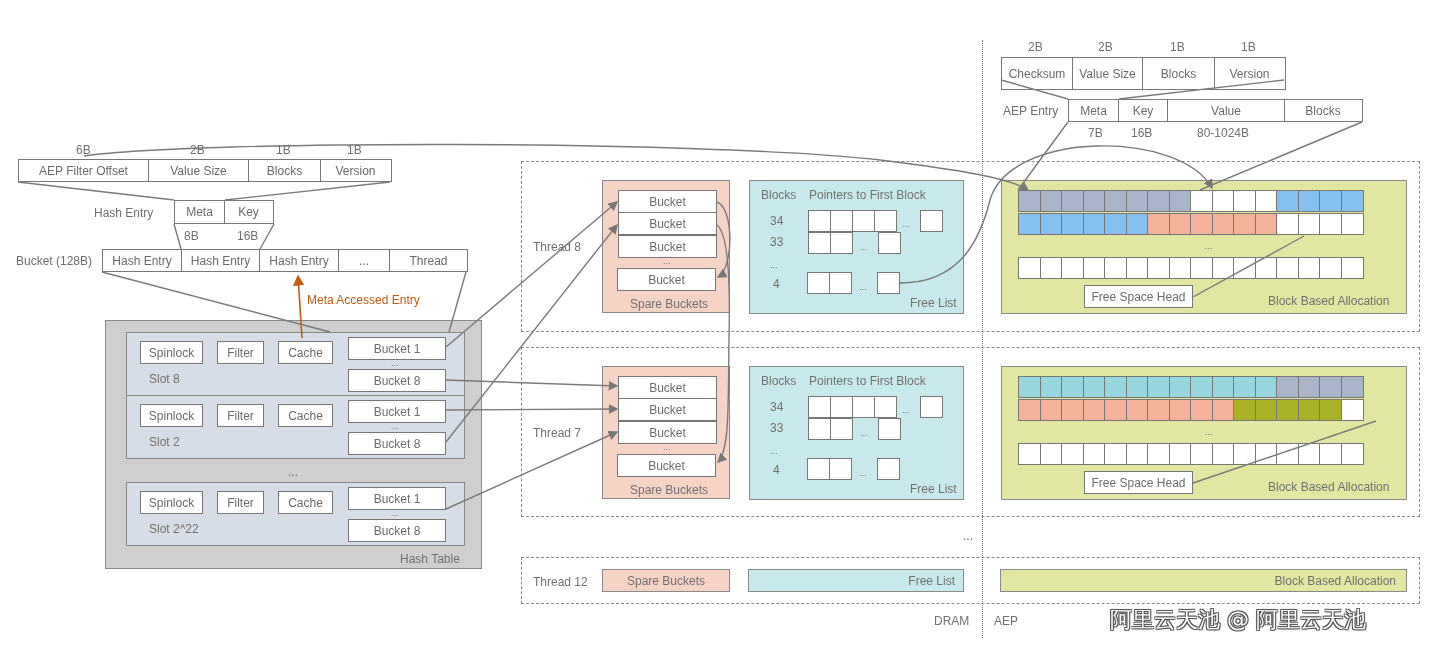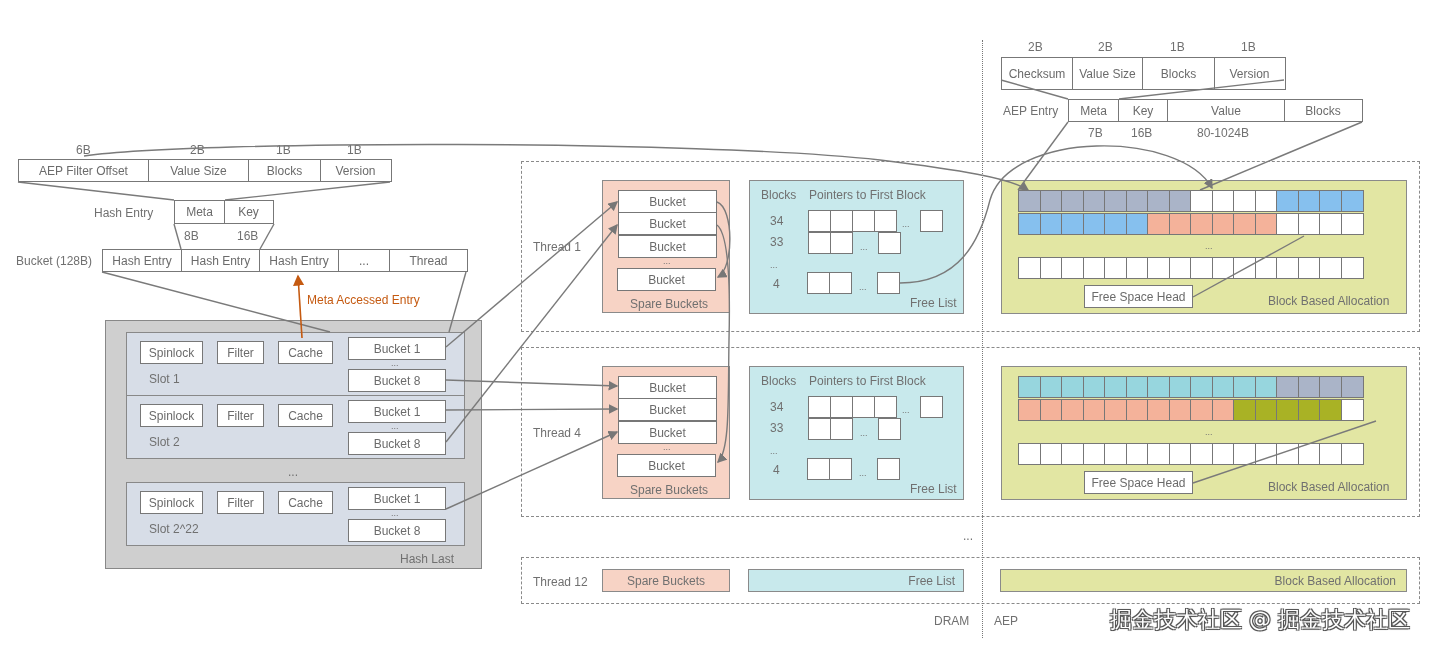--- a/index.html
+++ b/index.html
@@ -56,32 +56,32 @@
   <div class="c" style="width:80px">Hash Entry</div>
   <div class="c" style="width:80px">Hash Entry</div>
   <div class="c" style="width:80px">Hash Entry</div>
   <div class="c" style="width:53px">...</div>
   <div class="c" style="width:79px">Thread</div>
 </div>
 
 <span class="lbl" style="left:307px;top:293px;color:#c55a11">Meta Accessed Entry</span>
 
 <div class="abs hashtable" style="left:105px;top:320px;width:377px;height:249px"></div>
-<span class="lbl" style="left:400px;top:552px">Hash Last</span>
+<span class="lbl" style="left:400px;top:552px">Hash Table</span>
 <span class="lbl" style="left:288px;top:465px">...</span>
 
 <div id="slots">
       <div class="abs slot" style="left:126px;top:332px;width:339px;height:64px"></div>
       <div class="cell" style="left:140px;top:341px;width:63px;height:23px">Spinlock</div>
       <div class="cell" style="left:217px;top:341px;width:47px;height:23px">Filter</div>
       <div class="cell" style="left:278px;top:341px;width:55px;height:23px">Cache</div>
       <div class="cell" style="left:348px;top:337px;width:98px;height:23px">Bucket 1</div>
       <span class="lbl" style="left:391px;top:356px;font-size:9px">...</span>
       <div class="cell" style="left:348px;top:369px;width:98px;height:23px">Bucket 8</div>
-      <span class="lbl" style="left:149px;top:372px">Slot 1</span>
+      <span class="lbl" style="left:149px;top:372px">Slot 8</span>
 
       <div class="abs slot" style="left:126px;top:395px;width:339px;height:64px"></div>
       <div class="cell" style="left:140px;top:404px;width:63px;height:23px">Spinlock</div>
       <div class="cell" style="left:217px;top:404px;width:47px;height:23px">Filter</div>
       <div class="cell" style="left:278px;top:404px;width:55px;height:23px">Cache</div>
       <div class="cell" style="left:348px;top:400px;width:98px;height:23px">Bucket 1</div>
       <span class="lbl" style="left:391px;top:419px;font-size:9px">...</span>
       <div class="cell" style="left:348px;top:432px;width:98px;height:23px">Bucket 8</div>
       <span class="lbl" style="left:149px;top:435px">Slot 2</span>
 
@@ -93,21 +93,21 @@
       <span class="lbl" style="left:391px;top:506px;font-size:9px">...</span>
       <div class="cell" style="left:348px;top:519px;width:98px;height:23px">Bucket 8</div>
       <span class="lbl" style="left:149px;top:522px">Slot 2^22</span>
     </div>
 
 <div class="dash" style="left:521px;top:161px;width:899px;height:171px"></div>
 <div class="dash" style="left:521px;top:347px;width:899px;height:170px"></div>
 <div class="dash" style="left:521px;top:557px;width:899px;height:47px"></div>
 
 <div id="threads">
-      <span class="lbl" style="left:533px;top:240px">Thread 1</span>
+      <span class="lbl" style="left:533px;top:240px">Thread 8</span>
       <div class="abs spare" style="left:602px;top:180px;width:128px;height:133px"></div>
       <span class="lbl" style="left:630px;top:297px">Spare Buckets</span>
       <div class="cell" style="left:618px;top:190px;width:99px;height:23px">Bucket</div>
       <div class="cell" style="left:618px;top:212px;width:99px;height:23px">Bucket</div>
       <div class="cell" style="left:618px;top:235px;width:99px;height:23px">Bucket</div>
       <span class="lbl" style="left:663px;top:254px;font-size:9px">...</span>
       <div class="cell" style="left:617px;top:268px;width:99px;height:23px">Bucket</div>
 
       <div class="abs free" style="left:749px;top:180px;width:215px;height:134px"></div>
       <span class="lbl" style="left:761px;top:188px">Blocks</span>
@@ -182,21 +182,21 @@
       <div class="b" style="background:#ffffff"></div>
       <div class="b" style="background:#ffffff"></div>
       <div class="b" style="background:#ffffff"></div>
       <div class="b" style="background:#ffffff"></div>
       <div class="b" style="background:#ffffff"></div>
       <div class="b" style="background:#ffffff"></div>
       <div class="b" style="background:#ffffff"></div>
       <div class="b" style="background:#ffffff"></div>
       <div class="b" style="background:#ffffff"></div>
     </div>
-      <span class="lbl" style="left:533px;top:426px">Thread 4</span>
+      <span class="lbl" style="left:533px;top:426px">Thread 7</span>
       <div class="abs spare" style="left:602px;top:366px;width:128px;height:133px"></div>
       <span class="lbl" style="left:630px;top:483px">Spare Buckets</span>
       <div class="cell" style="left:618px;top:376px;width:99px;height:23px">Bucket</div>
       <div class="cell" style="left:618px;top:398px;width:99px;height:23px">Bucket</div>
       <div class="cell" style="left:618px;top:421px;width:99px;height:23px">Bucket</div>
       <span class="lbl" style="left:663px;top:440px;font-size:9px">...</span>
       <div class="cell" style="left:617px;top:454px;width:99px;height:23px">Bucket</div>
 
       <div class="abs free" style="left:749px;top:366px;width:215px;height:134px"></div>
       <span class="lbl" style="left:761px;top:374px">Blocks</span>
@@ -306,21 +306,21 @@
 <div class="row" style="left:1068px;top:99px;height:23px">
   <div class="c" style="width:51px">Meta</div>
   <div class="c" style="width:51px">Key</div>
   <div class="c" style="width:118px">Value</div>
   <div class="c" style="width:79px">Blocks</div>
 </div>
 <span class="lbl" style="left:1088px;top:126px">7B</span>
 <span class="lbl" style="left:1131px;top:126px">16B</span>
 <span class="lbl" style="left:1197px;top:126px">80-1024B</span>
 
-<div class="watermark" style="left:1110px;top:605px">掘金技术社区 @ 掘金技术社区</div>
+<div class="watermark" style="left:1110px;top:605px">阿里云天池 @ 阿里云天池</div>
 
 <svg id="lines" width="1440" height="652">
   <defs>
     <marker id="ah" markerWidth="7" markerHeight="7" refX="6" refY="3.5" orient="auto">
       <path d="M0,0 L7,3.5 L0,7 z" fill="#777"></path>
     </marker>
     <marker id="ahr" markerWidth="7" markerHeight="7" refX="6" refY="3.5" orient="auto">
       <path d="M0,0 L7,3.5 L0,7 z" fill="#c55a11"></path>
     </marker>
   </defs>

